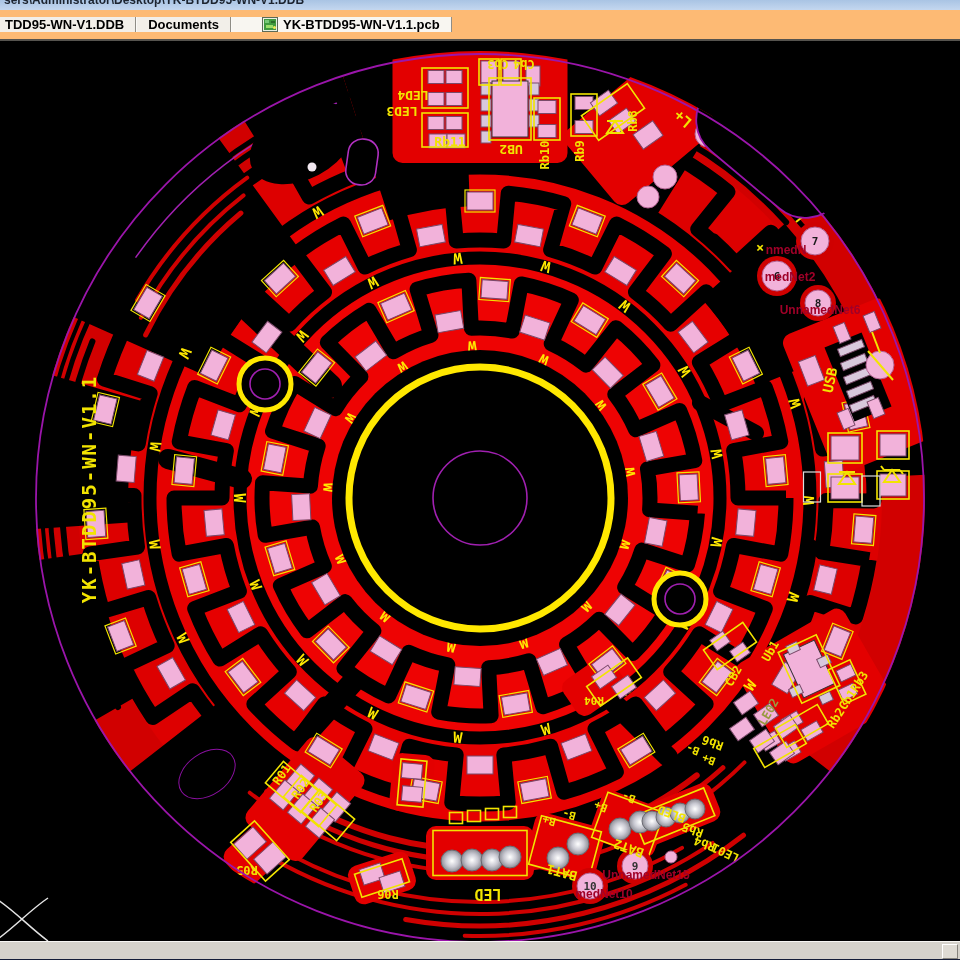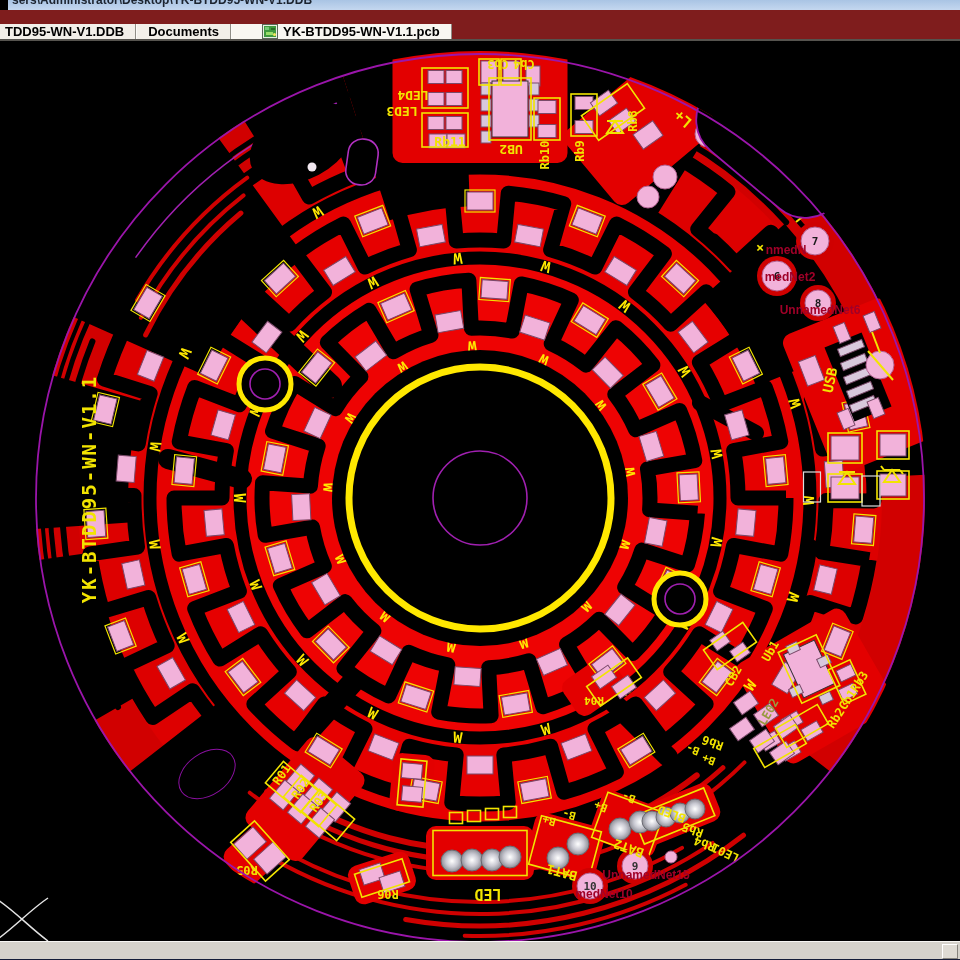--- a/index.html
+++ b/index.html
@@ -1,20 +1,20 @@
 <!DOCTYPE html>
 <html><head>
 <meta charset="utf-8">
 <style>
   html,body{margin:0;padding:0;width:960px;height:960px;overflow:hidden;background:#000;
     font-family:"Liberation Sans",sans-serif;}
   
-  .titlebar-sliver{height:10px;background:linear-gradient(#a9c4e4,#c4d7ef);overflow:hidden;position:relative;margin-left:8px;}
+  .titlebar-sliver{height:10px;background:linear-gradient(#a9c4e4,#c4d7ef);overflow:hidden;position:relative;}
   .titlebar-sliver span{position:absolute;top:-7px;left:4px;font-size:12px;font-weight:bold;color:#1c2430;white-space:nowrap;}
-  .tabbar{height:29px;background:#7f1d1d;display:flex;align-items:flex-end;border-bottom:2px solid #55534e;}
+  .tabbar{height:29px;background:#fdba74;display:flex;align-items:center;border-bottom:2px solid #55534e;}
   .tab{display:flex;align-items:center;padding:0 11px;font-size:13px;font-weight:bold;color:#000;
        background:#f2efe9;border-right:1px solid #8f8d86;border-left:1px solid #fbfaf7;white-space:nowrap;cursor:default;}
   .tab.first{margin-left:-7px;}
   .tab.active{background:#f8f6f1;padding-left:30px;}
   .tab .icon{width:16px;height:15px;margin-right:5px;display:inline-block;}
   .tab-fill{flex:1;background:#ece9e2;}
   
   .canvas{position:relative;width:960px;height:900px;background:#000;}
   .canvas svg{display:block;}
   

